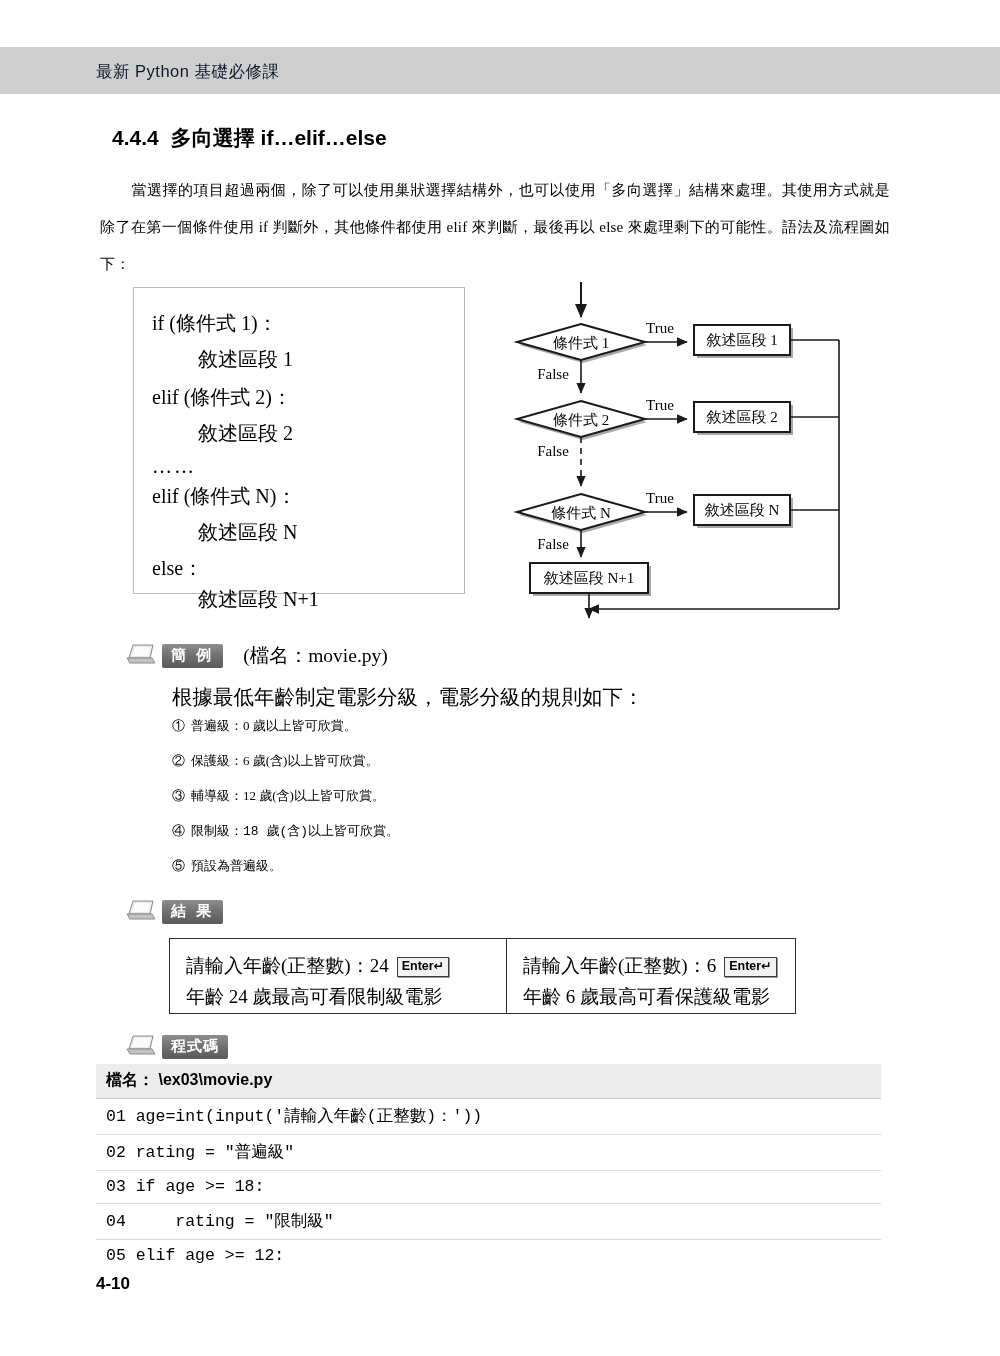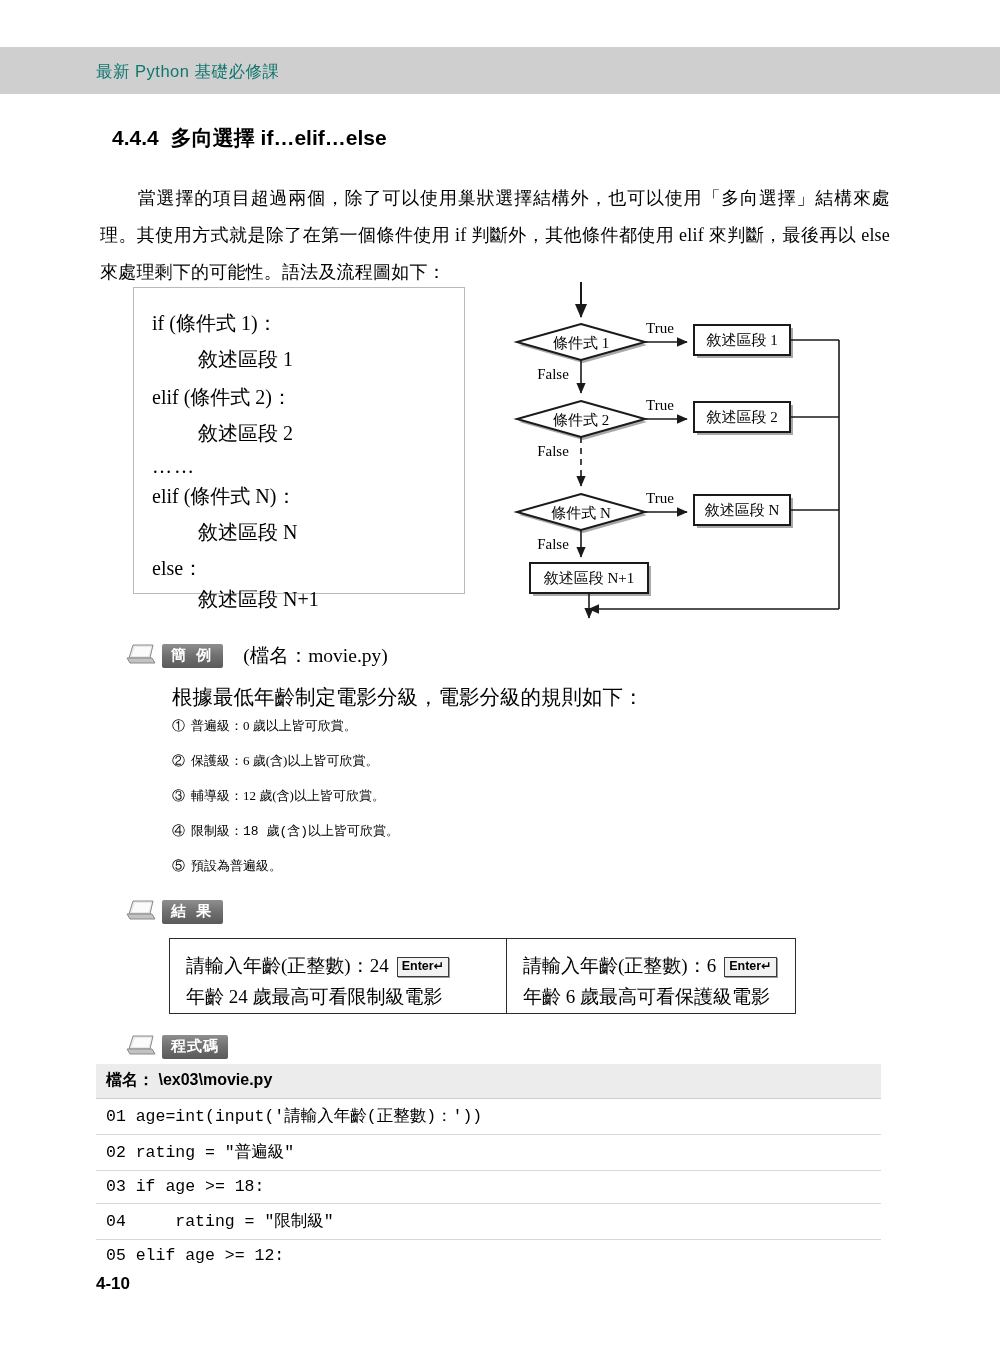--- a/index.html
+++ b/index.html
@@ -27,21 +27,21 @@
     height: 47px;
     background: #cfcfcf;
   }
   .header-title {
     position: absolute;
     left: 96px;
     top: 61px;
     font-family: "Liberation Sans", "DejaVu Sans", sans-serif;
     font-size: 16.5px;
     letter-spacing: 0.5px;
-    color: #0f766e;
+    color: #0f172a;
     white-space: nowrap;
   }
 
   
   .section-heading {
     position: absolute;
     left: 112px;
     top: 124px;
     font-family: "Liberation Sans", "DejaVu Sans", sans-serif;
     font-weight: bold;
@@ -49,26 +49,25 @@
     white-space: nowrap;
   }
   .section-heading .num { margin-right: 12px; }
 
   
   .body-para {
     position: absolute;
     left: 100px;
     top: 172px;
     width: 790px;
-    font-size: 18px;
+    font-size: 15px;
     line-height: 37px;
     text-align: justify;
     text-indent: 2.1em;
     letter-spacing: 0.2px;
-    margin-top: 8px;
   }
 
   
   .syntax-box {
     position: absolute;
     left: 133px;
     top: 287px;
     width: 332px;
     height: 307px;
     border: 1px solid #b9b9b9;

